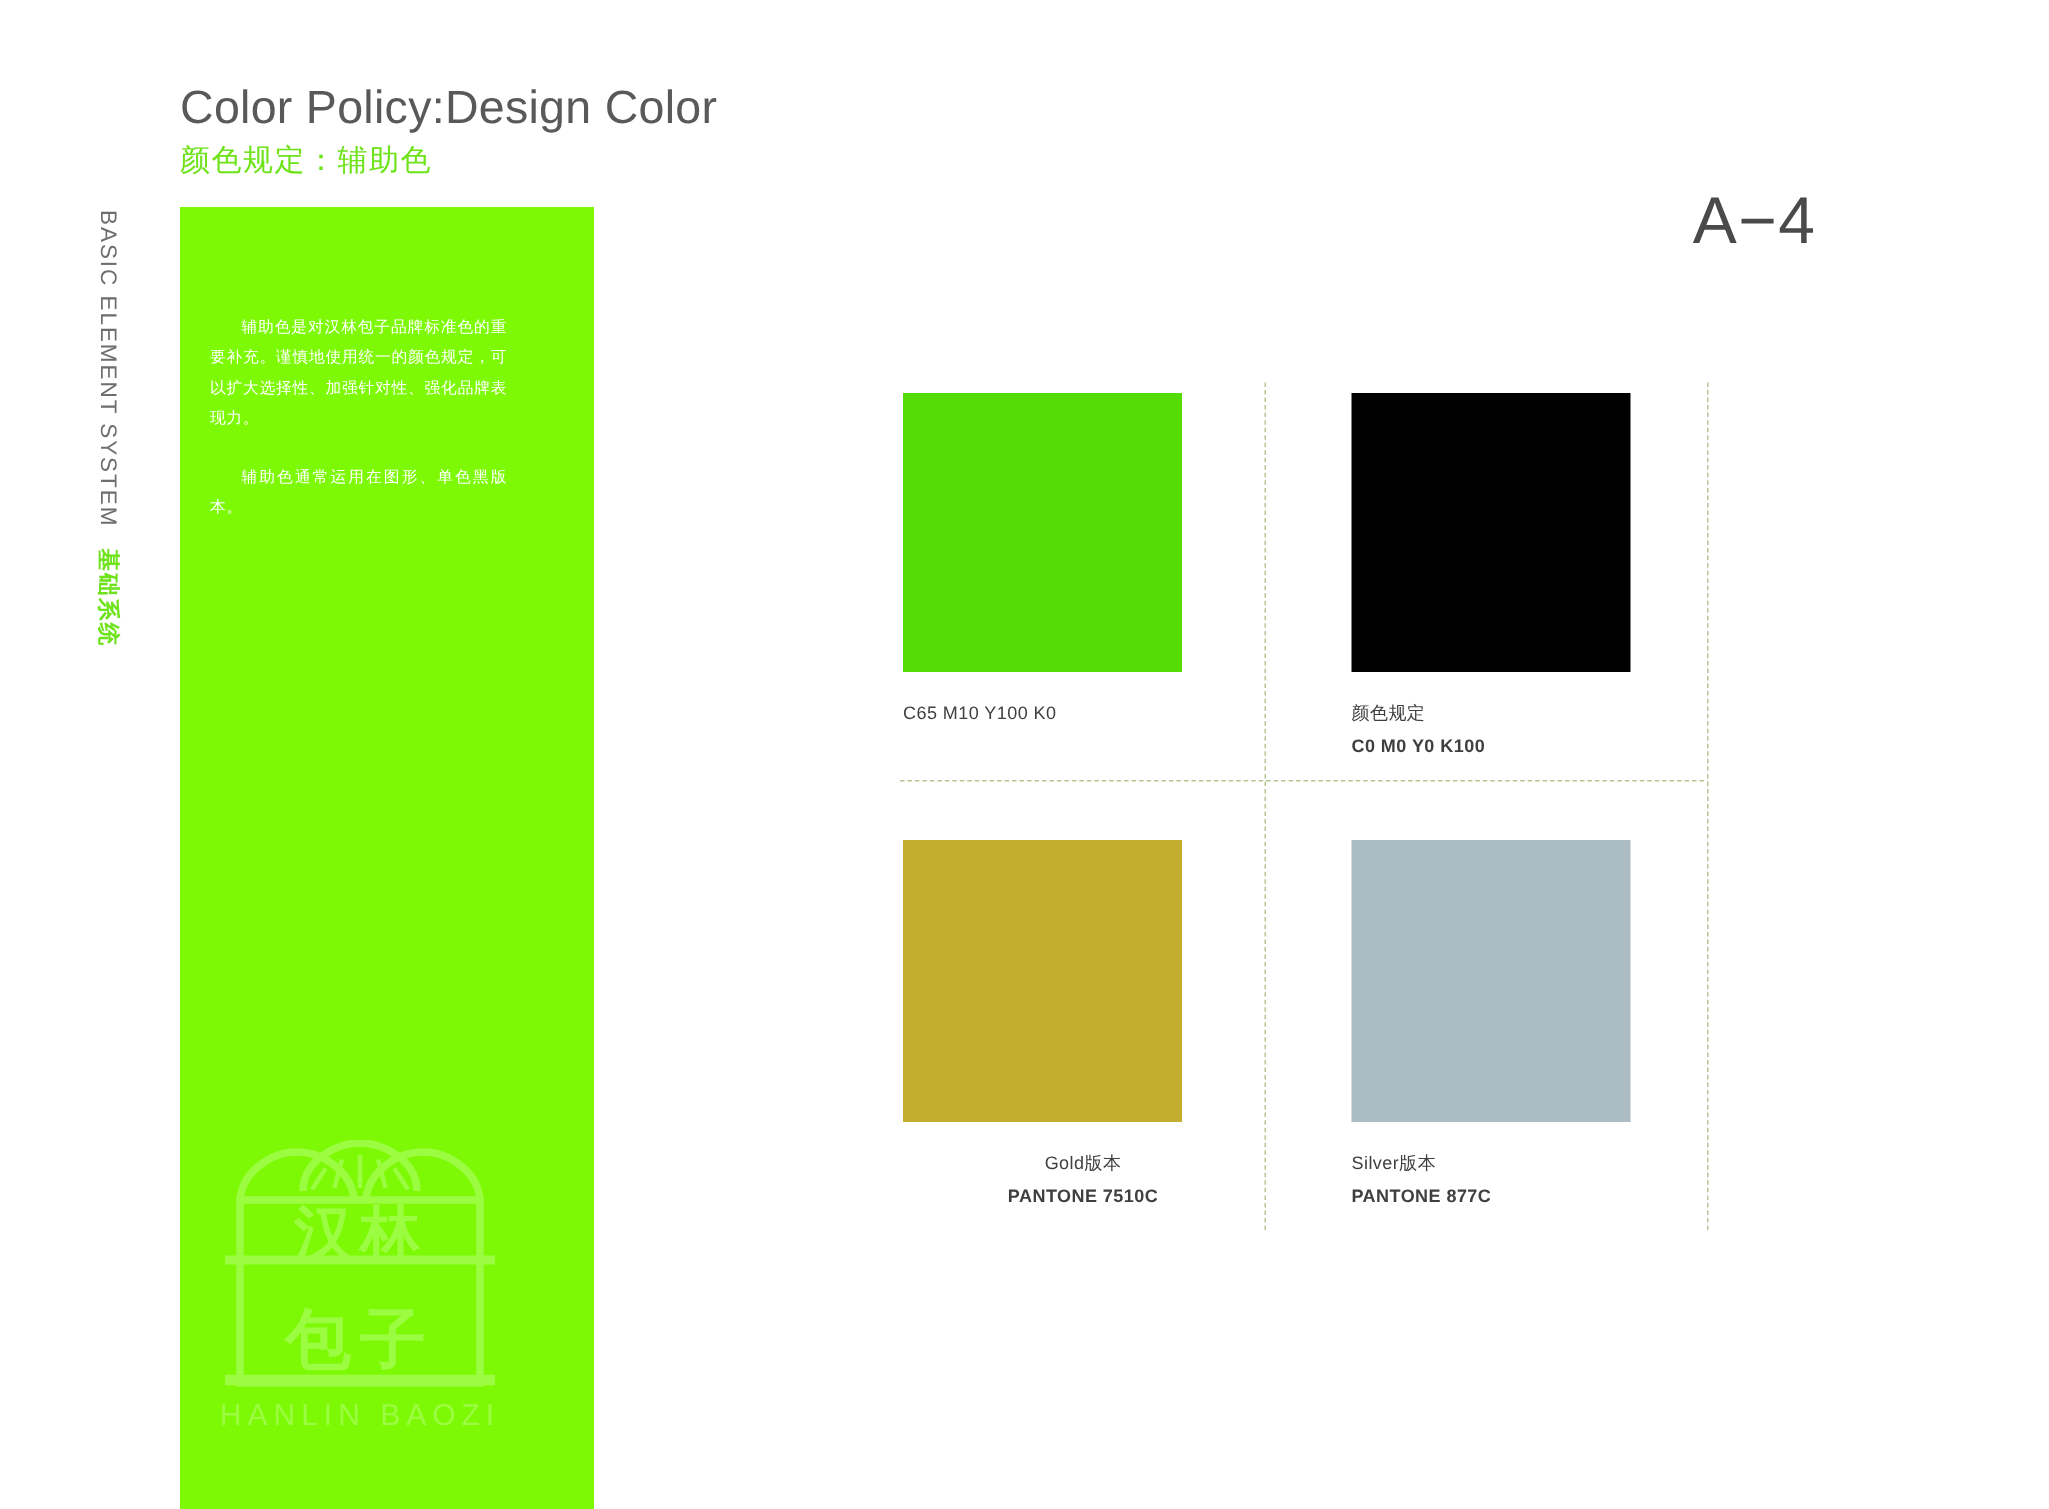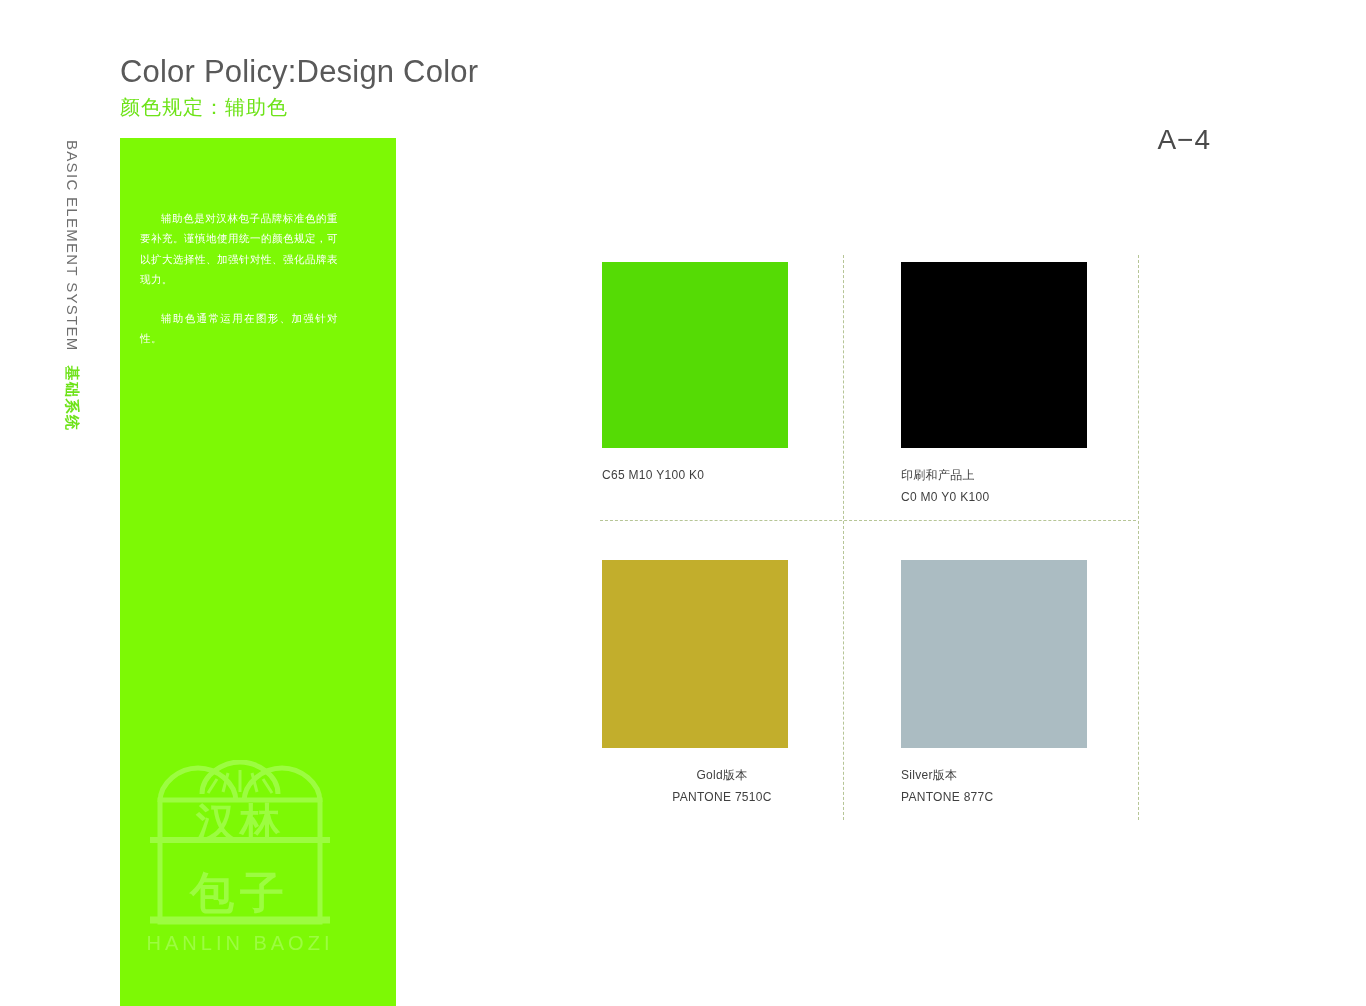--- a/index.html
+++ b/index.html
@@ -42,21 +42,21 @@
     margin-top: 2px;
     white-space: nowrap;
     font-family: Liberation Serif, serif;
   }
 
   
   .page-code {
     position: absolute;
     right: 155px;
     top: 126px;
-    font-size: 28px;
+    font-size: 44px;
     color: #4a4a4a;
     letter-spacing: 1px;
     line-height: 1;
   }
 
   
   .side-label {
     position: absolute;
     left: 62px;
     top: 140px;
@@ -179,20 +179,21 @@
   .swatch-caption {
     margin-top: 18px;
     color: #3f3f3f;
     font-size: 12px;
     line-height: 1.55;
     letter-spacing: 0.3px;
   }
   .caption-line2 {
     display: block;
     margin-top: 3px;
+    font-weight: bold;
   }
 </style>
 </head>
 <body>
 
 <div class="page">
 
   <div class="header">
     <div class="header-title-en">Color Policy:Design Color</div>
     <div class="header-title-cn" style="color: rgb(110, 227, 25);">颜色规定：辅助色</div>
@@ -203,21 +204,21 @@
   <div class="side-label">
     <div class="side-label-inner">
       <span class="side-label-en">BASIC ELEMENT SYSTEM</span>
       <span class="side-label-cn">基础系统</span>
     </div>
   </div>
 
   <div class="green-panel" style="background: rgb(125, 249, 5);">
     <div class="panel-text">
       <p>辅助色是对汉林包子品牌标准色的重要补充。谨慎地使用统一的颜色规定，可以扩大选择性、加强针对性、强化品牌表现力。</p>
-      <p>辅助色通常运用在图形、加强针对性。</p>
+      <p>辅助色通常运用在图形、单色黑版本。</p>
     </div>
 
     <div class="watermark">
       <svg viewBox="0 0 196 200" xmlns="http://www.w3.org/2000/svg">
         <g fill="none" stroke="#b6ff73" stroke-width="5">
 
           <path d="M18 42 C18 22 38 8 56 8 C74 8 94 22 94 42"></path>
           <path d="M60 34 C60 14 82 2 98 2 C114 2 136 14 136 34"></path>
           <path d="M102 42 C102 22 122 8 140 8 C158 8 178 22 178 42"></path>
 
@@ -252,21 +253,21 @@
     <div class="cell c-tl">
       <div class="swatch" style="background:#55db05"></div>
       <div class="swatch-caption">
         <span>C65 M10 Y100 K0</span>
       </div>
     </div>
 
     <div class="cell c-tr">
       <div class="swatch" style="background:#000000"></div>
       <div class="swatch-caption">
-        <span>印刷和产品上</span>
+        <span>颜色规定</span>
         <span class="caption-line2">C0  M0  Y0  K100</span>
       </div>
     </div>
 
     <div class="cell c-bl">
       <div class="swatch" style="background:#c2ae2c"></div>
       <div class="swatch-caption">
         <span>Gold版本</span>
         <span class="caption-line2">PANTONE 7510C</span>
       </div>

